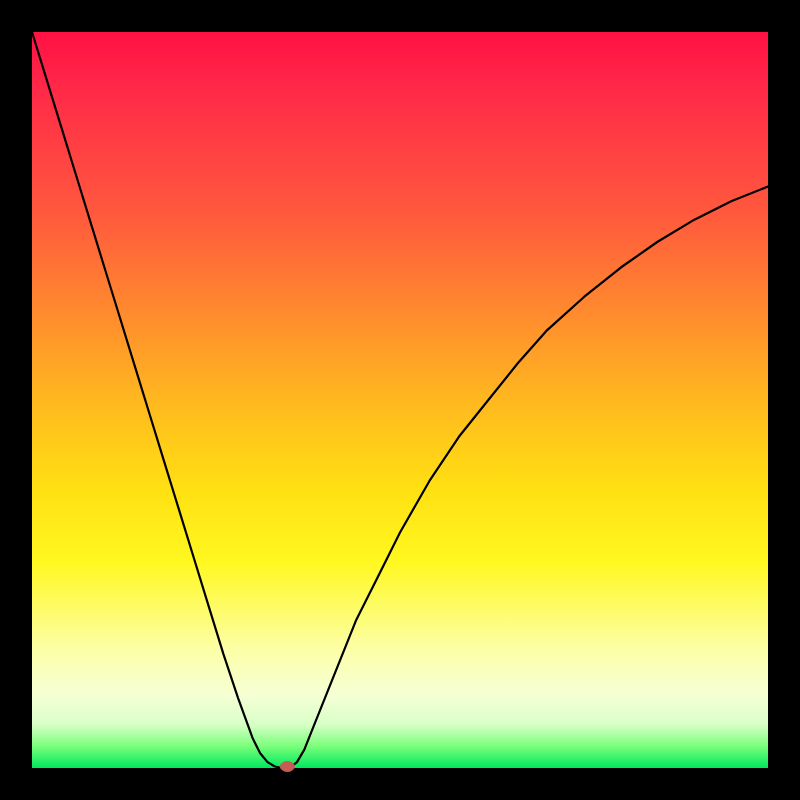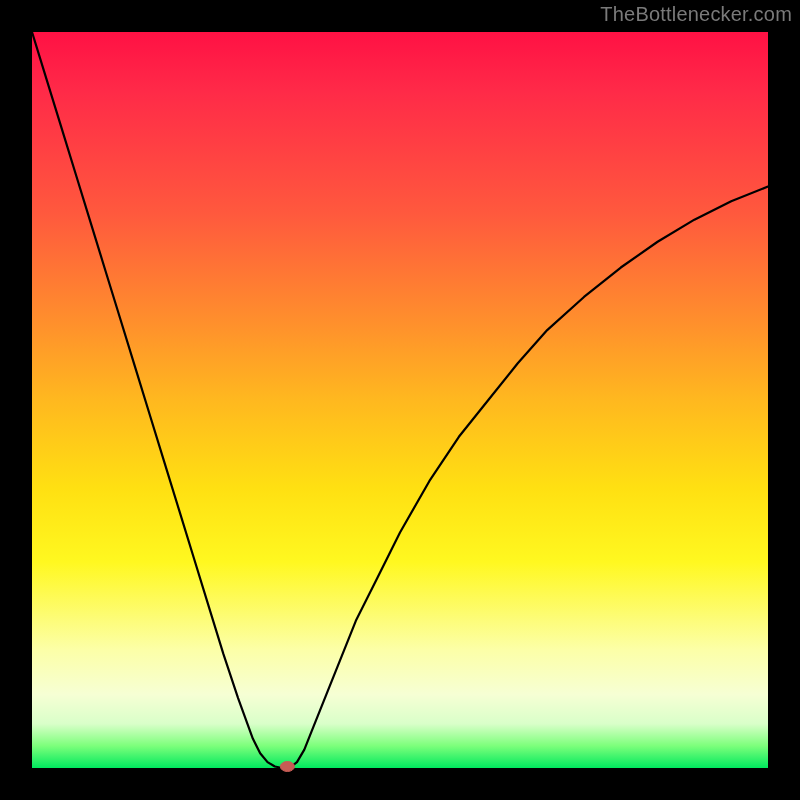--- a/index.html
+++ b/index.html
@@ -65,20 +65,19 @@
     color: #7a7a7a;
     font-size: 20px;
     letter-spacing: 0.2px;
     user-select: none;
   }
 </style>
 </head>
 <body>
 
 <div class="frame">
-  <div class="watermark">TheBottlenecker.com</div>
   <div class="plot">
     <svg viewBox="0 0 736 736">
       <path id="curve-path" class="curve" d="M0.00 0.00 L14.72 47.84 L29.44 95.68 L44.16 143.52 L58.88 191.36 L73.60 239.20 L88.32 287.04 L103.04 334.88 L117.76 382.72 L132.48 430.56 L147.20 478.40 L161.92 526.24 L176.64 574.08 L191.36 621.92 L206.08 666.08 L220.80 706.56 L228.16 721.28 L235.52 730.11 L242.88 734.53 L250.24 736.00 L257.60 736.00 L264.96 730.11 L272.32 717.60 L279.68 699.20 L294.40 662.40 L309.12 625.60 L323.84 588.80 L345.92 544.64 L368.00 500.48 L397.44 448.96 L426.88 404.80 L456.32 368.00 L485.76 331.20 L515.20 298.08 L552.00 264.96 L588.80 235.52 L625.60 209.76 L662.40 187.68 L699.20 169.28 L736.00 154.56"></path>
       <ellipse id="min-marker" class="marker" rx="7" ry="5" cx="255.39" cy="734.53"></ellipse>
     </svg>
   </div>
 </div>
 
 </body></html>

